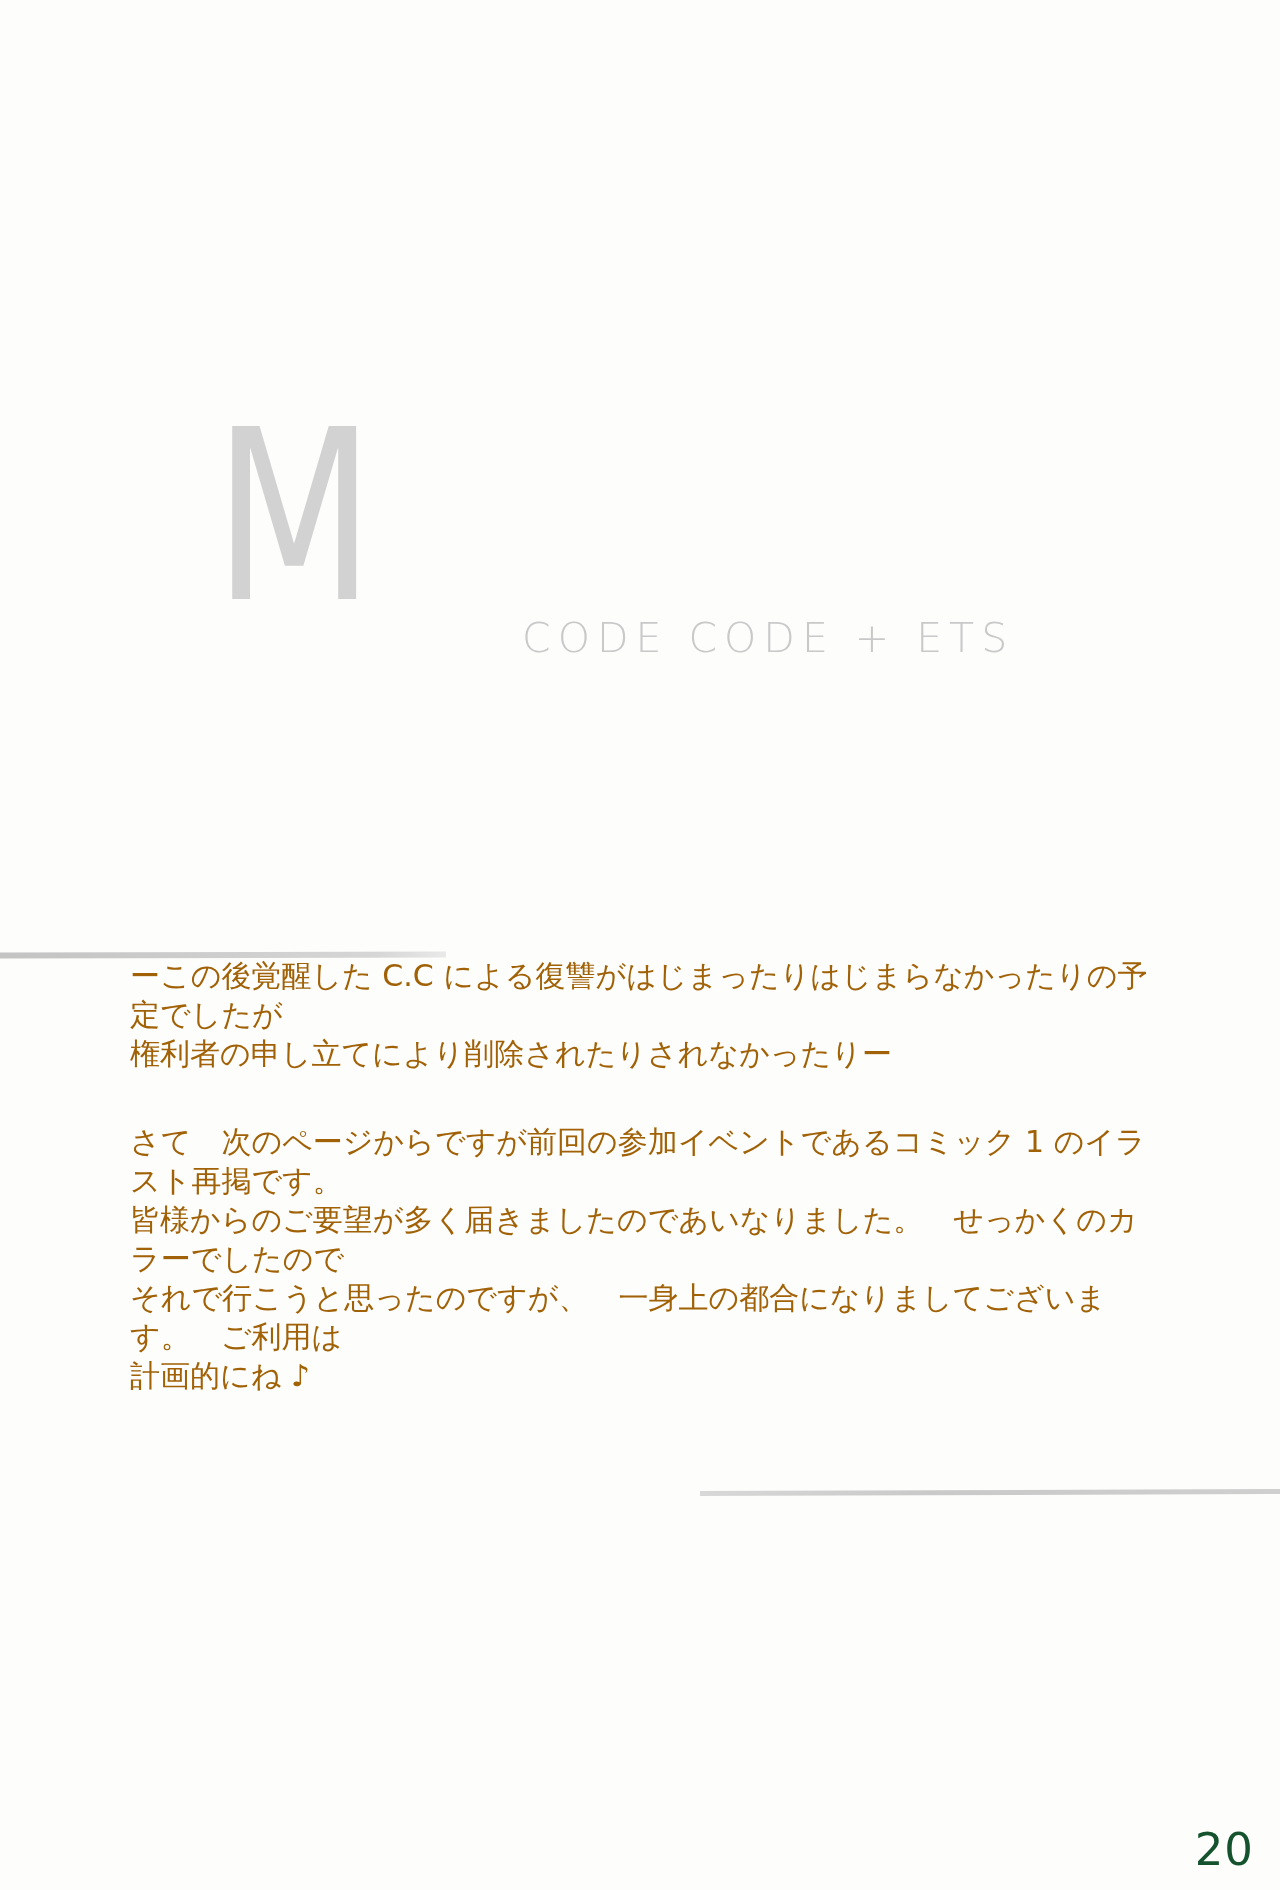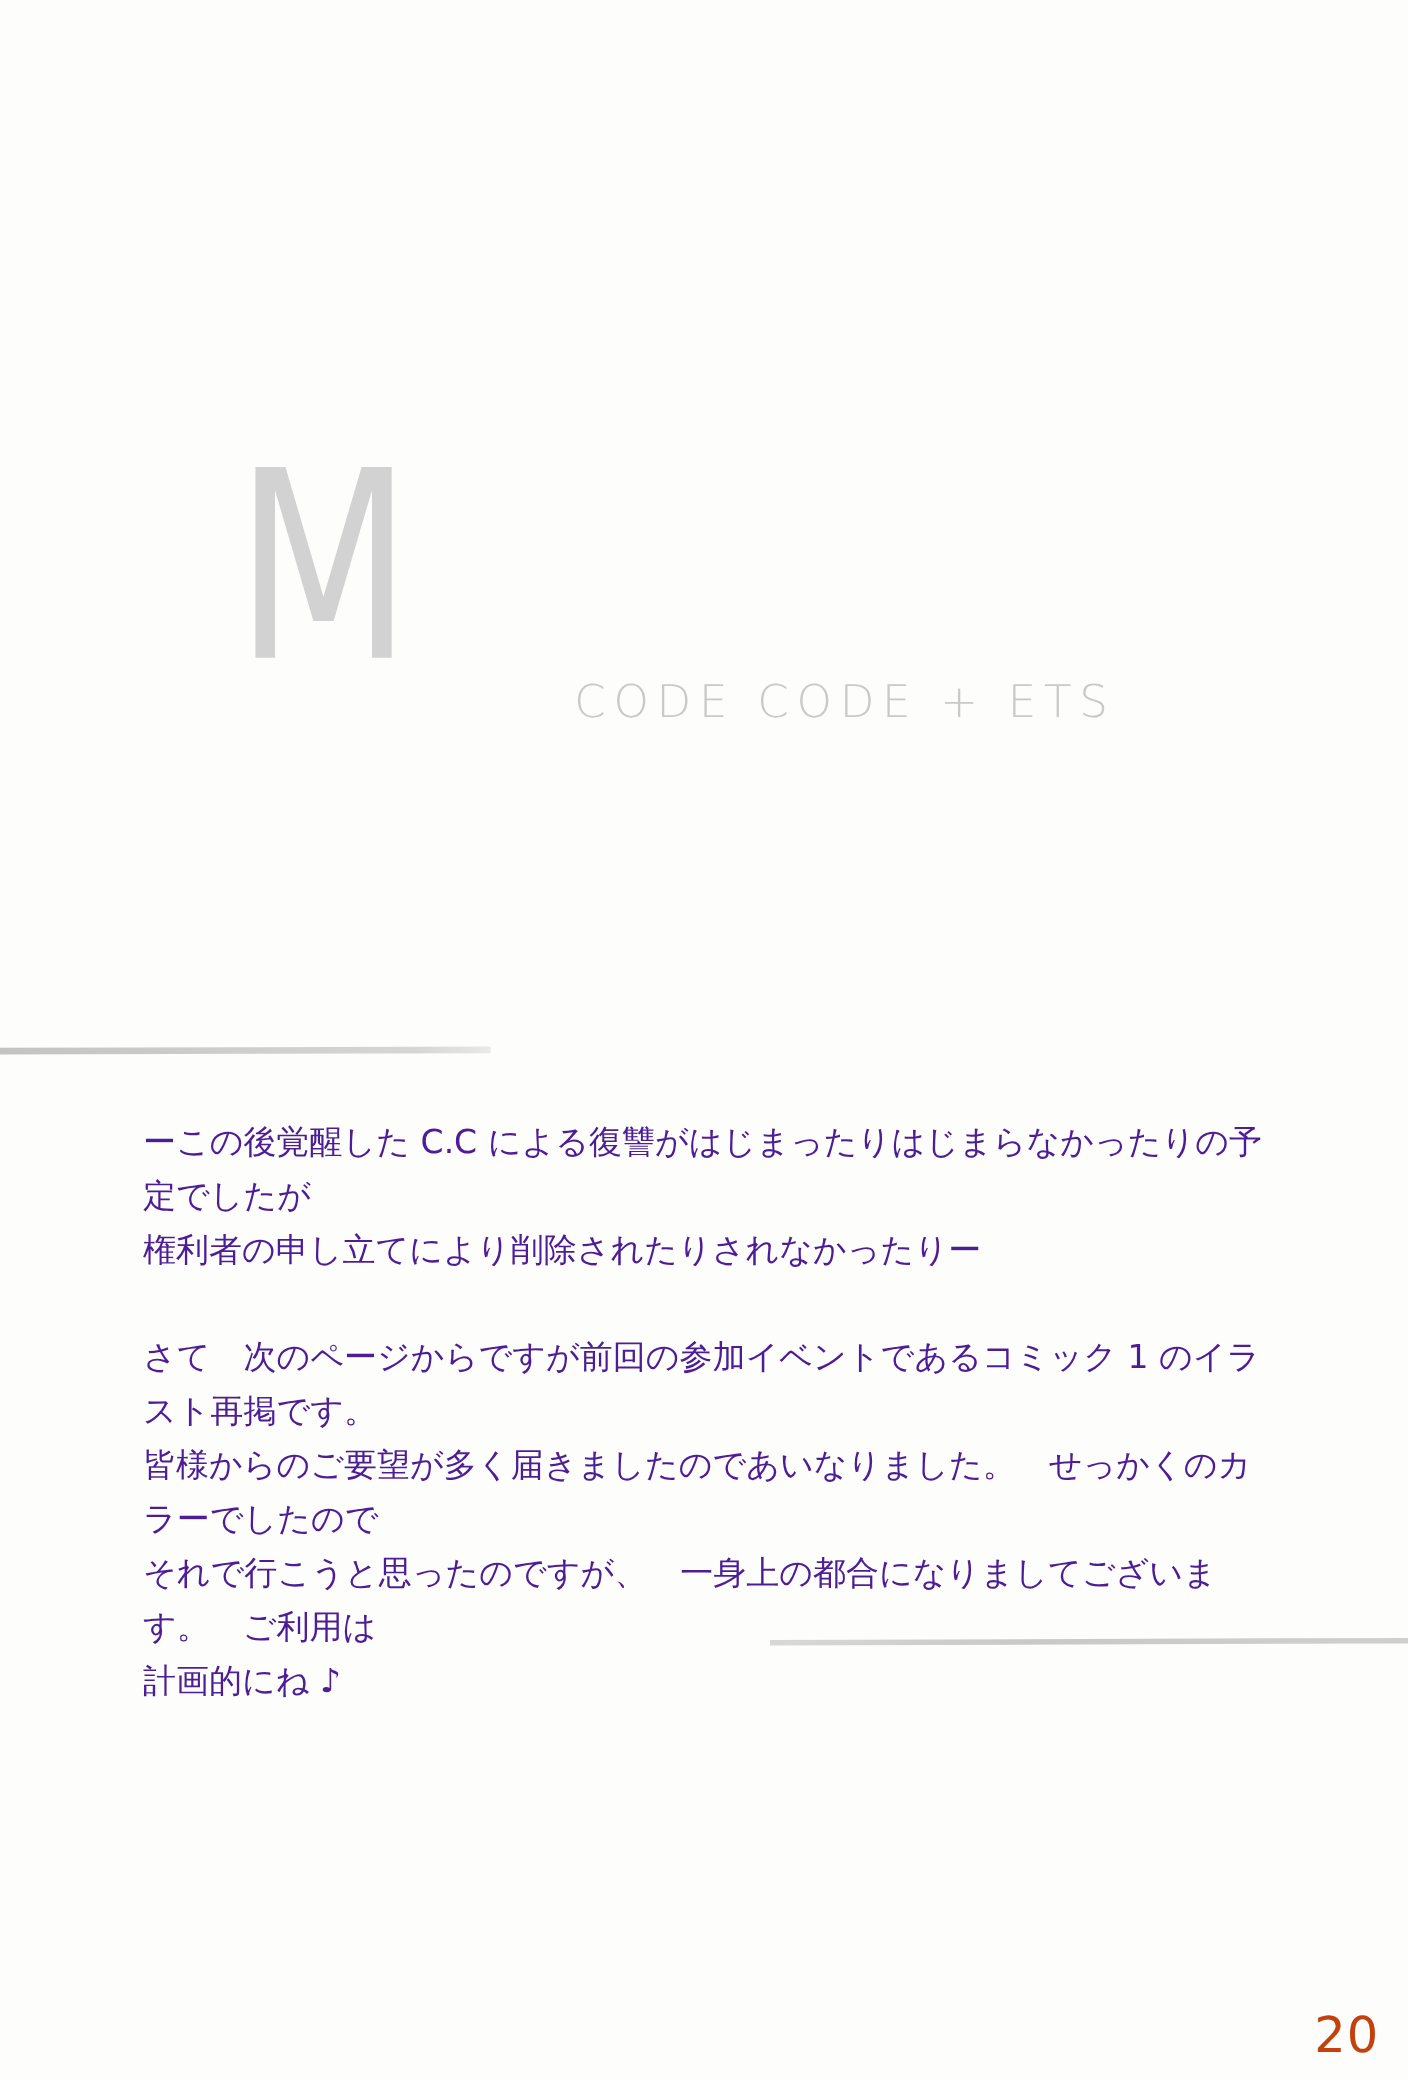--- a/index.html
+++ b/index.html
@@ -57,38 +57,38 @@
     top: 1490px;
     width: 580px;
     height: 5px;
     background: linear-gradient(to right, #d8d8d8, #c9c9c9 40%, #cfcfcf);
     transform: rotate(-0.2deg);
   }
   
   .text-block {
     position: absolute;
     left: 130px;
-    top: 1014px;
+    top: 956px;
     width: 1030px;
-    color: #4c1d95;
+    color: #a16207;
     font-size: 30px;
-    line-height: 49px;
+    line-height: 39px;
   }
   .text-block p {
     margin: 0 0 49px 0;
   }
   .text-block p:last-child {
     margin-bottom: 0;
   }
   .page-number {
     position: absolute;
     right: 26px;
     bottom: 14px;
     font-size: 45px;
-    color: #c2410c;
+    color: #14532d;
     letter-spacing: 1px;
   }
 </style>
 </head>
 <body>
 
 <div class="page">
 
   <div class="watermark">M</div>
 

